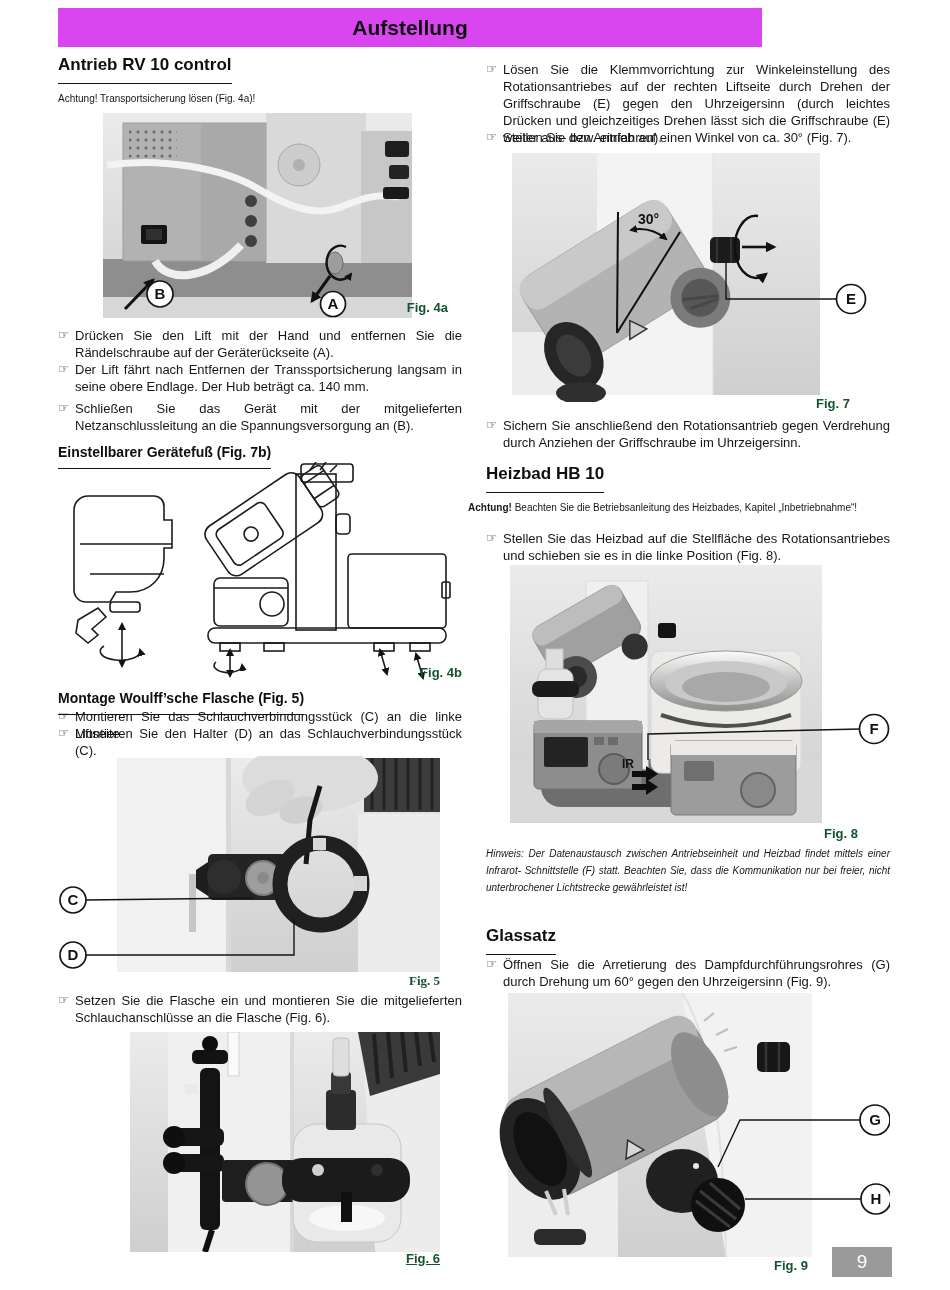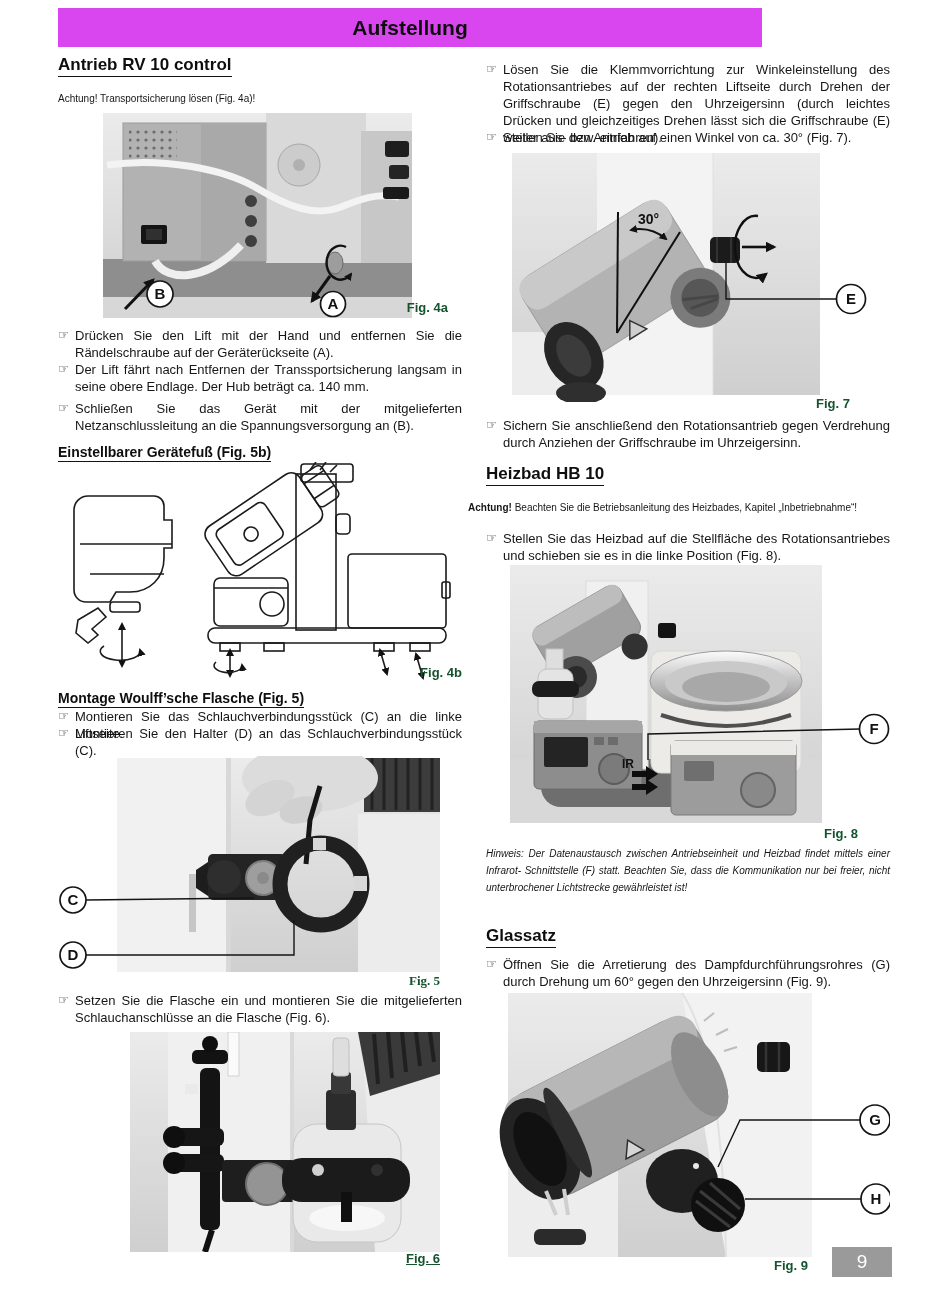--- a/index.html
+++ b/index.html
@@ -2,21 +2,21 @@
 <html lang="de"><head>
 <meta charset="utf-8">
 <style>
   * { margin:0; padding:0; box-sizing:border-box; }
   html,body { width:950px; height:1290px; background:#ffffff; }
   body { font-family:"Liberation Sans", sans-serif; color:#161616; position:relative; overflow:hidden; }
   .titlebar { position:absolute; left:58px; top:8px; width:704px; height:39px; background:#d946ef;
               text-align:center; line-height:39px; font-size:21px; font-weight:bold; color:#0e0e0e; }
   .h-main { position:absolute; font-size:17px; font-weight:bold; color:#0e0e0e; }
   .h-sub  { position:absolute; font-size:14px; font-weight:bold; color:#0e0e0e; }
-  .h-main > span, .h-sub > span { display:inline-block; border-bottom:1.8px solid #131313; padding-bottom:1px; }
+  .h-main > span, .h-sub > span { display:inline-block; border-bottom:1.8px solid #131313; padding-bottom:8px; }
   .txt { position:absolute; font-size:10px; line-height:17px; text-align:justify; }
   .bullet { position:absolute; display:flex; font-size:13px; line-height:17px; }
   .bmark { width:17px; flex:none; font-size:12.5px; }
   .btext { flex:1; text-align:justify; }
   .cap { position:absolute; font-size:13px; font-weight:bold; color:#14532d; text-align:right; }
   .pagenum { position:absolute; left:832px; top:1247px; width:60px; height:30px; background:#9a9a9a;
              color:#ffffff; font-size:19px; text-align:center; line-height:30px; }
   .fig { position:absolute; }
   .lblc { fill:#ffffff; stroke:#141414; stroke-width:1.7px; }
   .lbl  { font-family:"Liberation Sans",sans-serif; font-size:15px; font-weight:bold; fill:#111; text-anchor:middle; }
@@ -99,21 +99,21 @@
 <div class="bullet" style="left:58px;top:361px;width:404px;">
   <span class="bmark">☞</span>
   <span class="btext">Der Lift fährt nach Entfernen der Transsportsicherung langsam in seine obere Endlage. Der Hub beträgt ca. 140 mm.</span>
 </div>
 <div class="bullet" style="left:58px;top:400px;width:404px;">
   <span class="bmark">☞</span>
   <span class="btext">Schließen Sie das Gerät mit der mitgelieferten Netzanschlussleitung an die Spannungsversorgung an (B).</span>
 </div>
 
 <h3 class="h-sub" style="left:58px;top:444px;">
-  <span>Einstellbarer Gerätefuß (Fig. 5b)</span>
+  <span>Einstellbarer Gerätefuß (Fig. 7b)</span>
 </h3>
 
 <svg class="fig" style="left:58px;top:462px" width="404" height="218" viewBox="0 0 404 218">
   <g fill="none" stroke="#1b1b1b" stroke-width="1.6">
     <path d="M34,34 h62 a10,10 0 0 1 10,10 v14 h8 v28 h-8 v10 c0,20 -14,34 -34,34 h-14 l-6,10 h-24 a12,12 0 0 1 -12,-12 v-80 a14,14 0 0 1 14,-14 z"></path>
     <path d="M22,82 h92"></path>
     <path d="M32,112 h74"></path>
     <rect x="52" y="140" width="30" height="10" rx="3"></rect>
     <path d="M20,158 l20,-12 l8,9 l-14,12 l6,6 l-10,8 l-12,-10 z"></path>
     <line x1="64" y1="162" x2="64" y2="204" marker-start="url(#ahS)" marker-end="url(#ahS)"></line>

